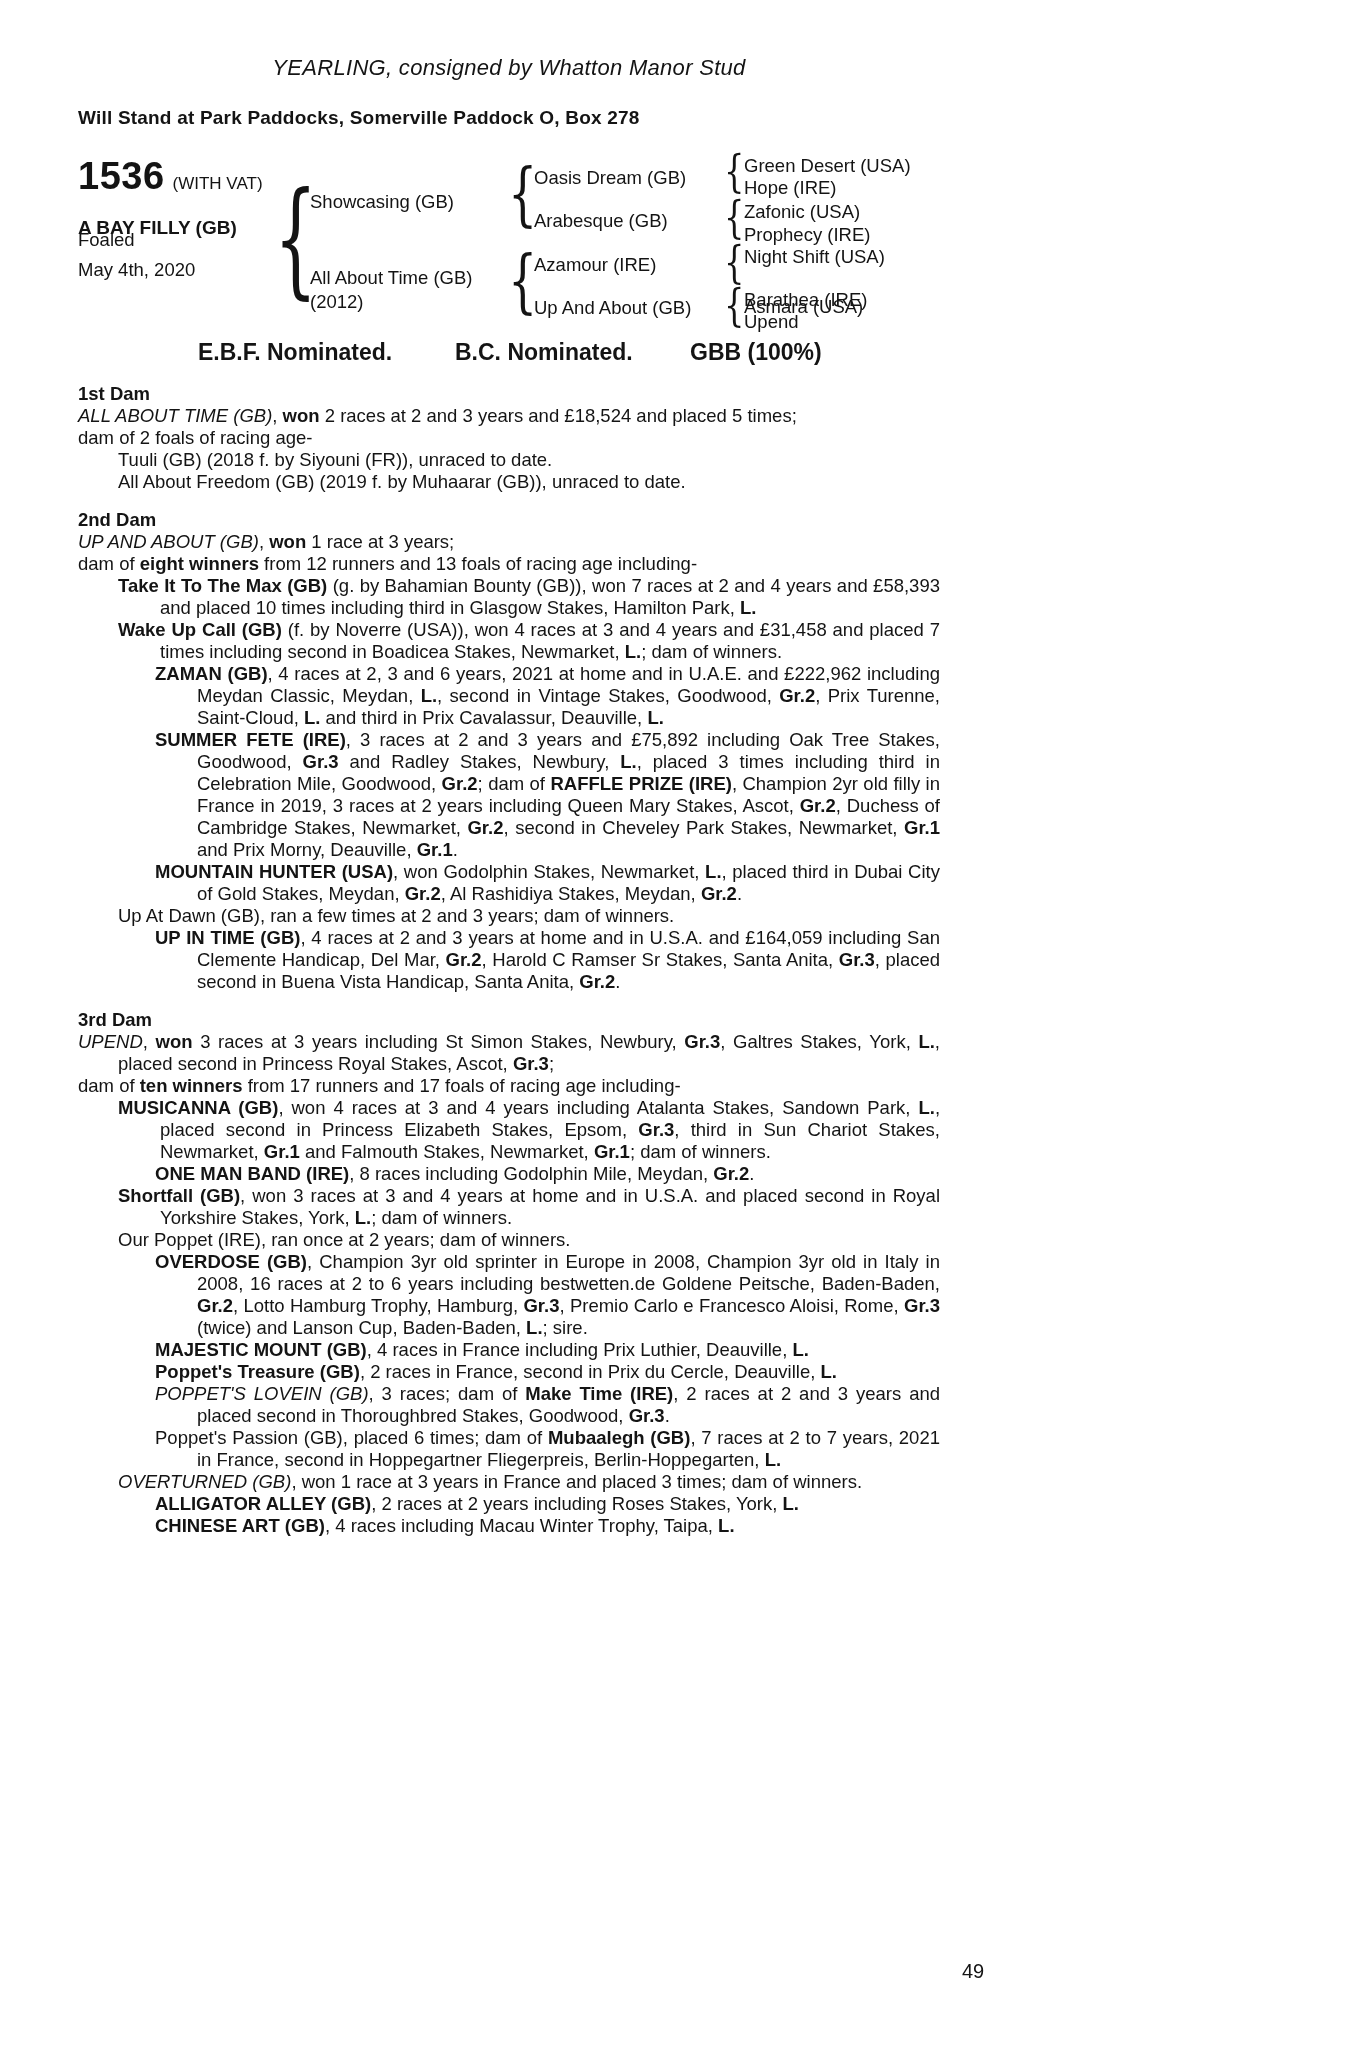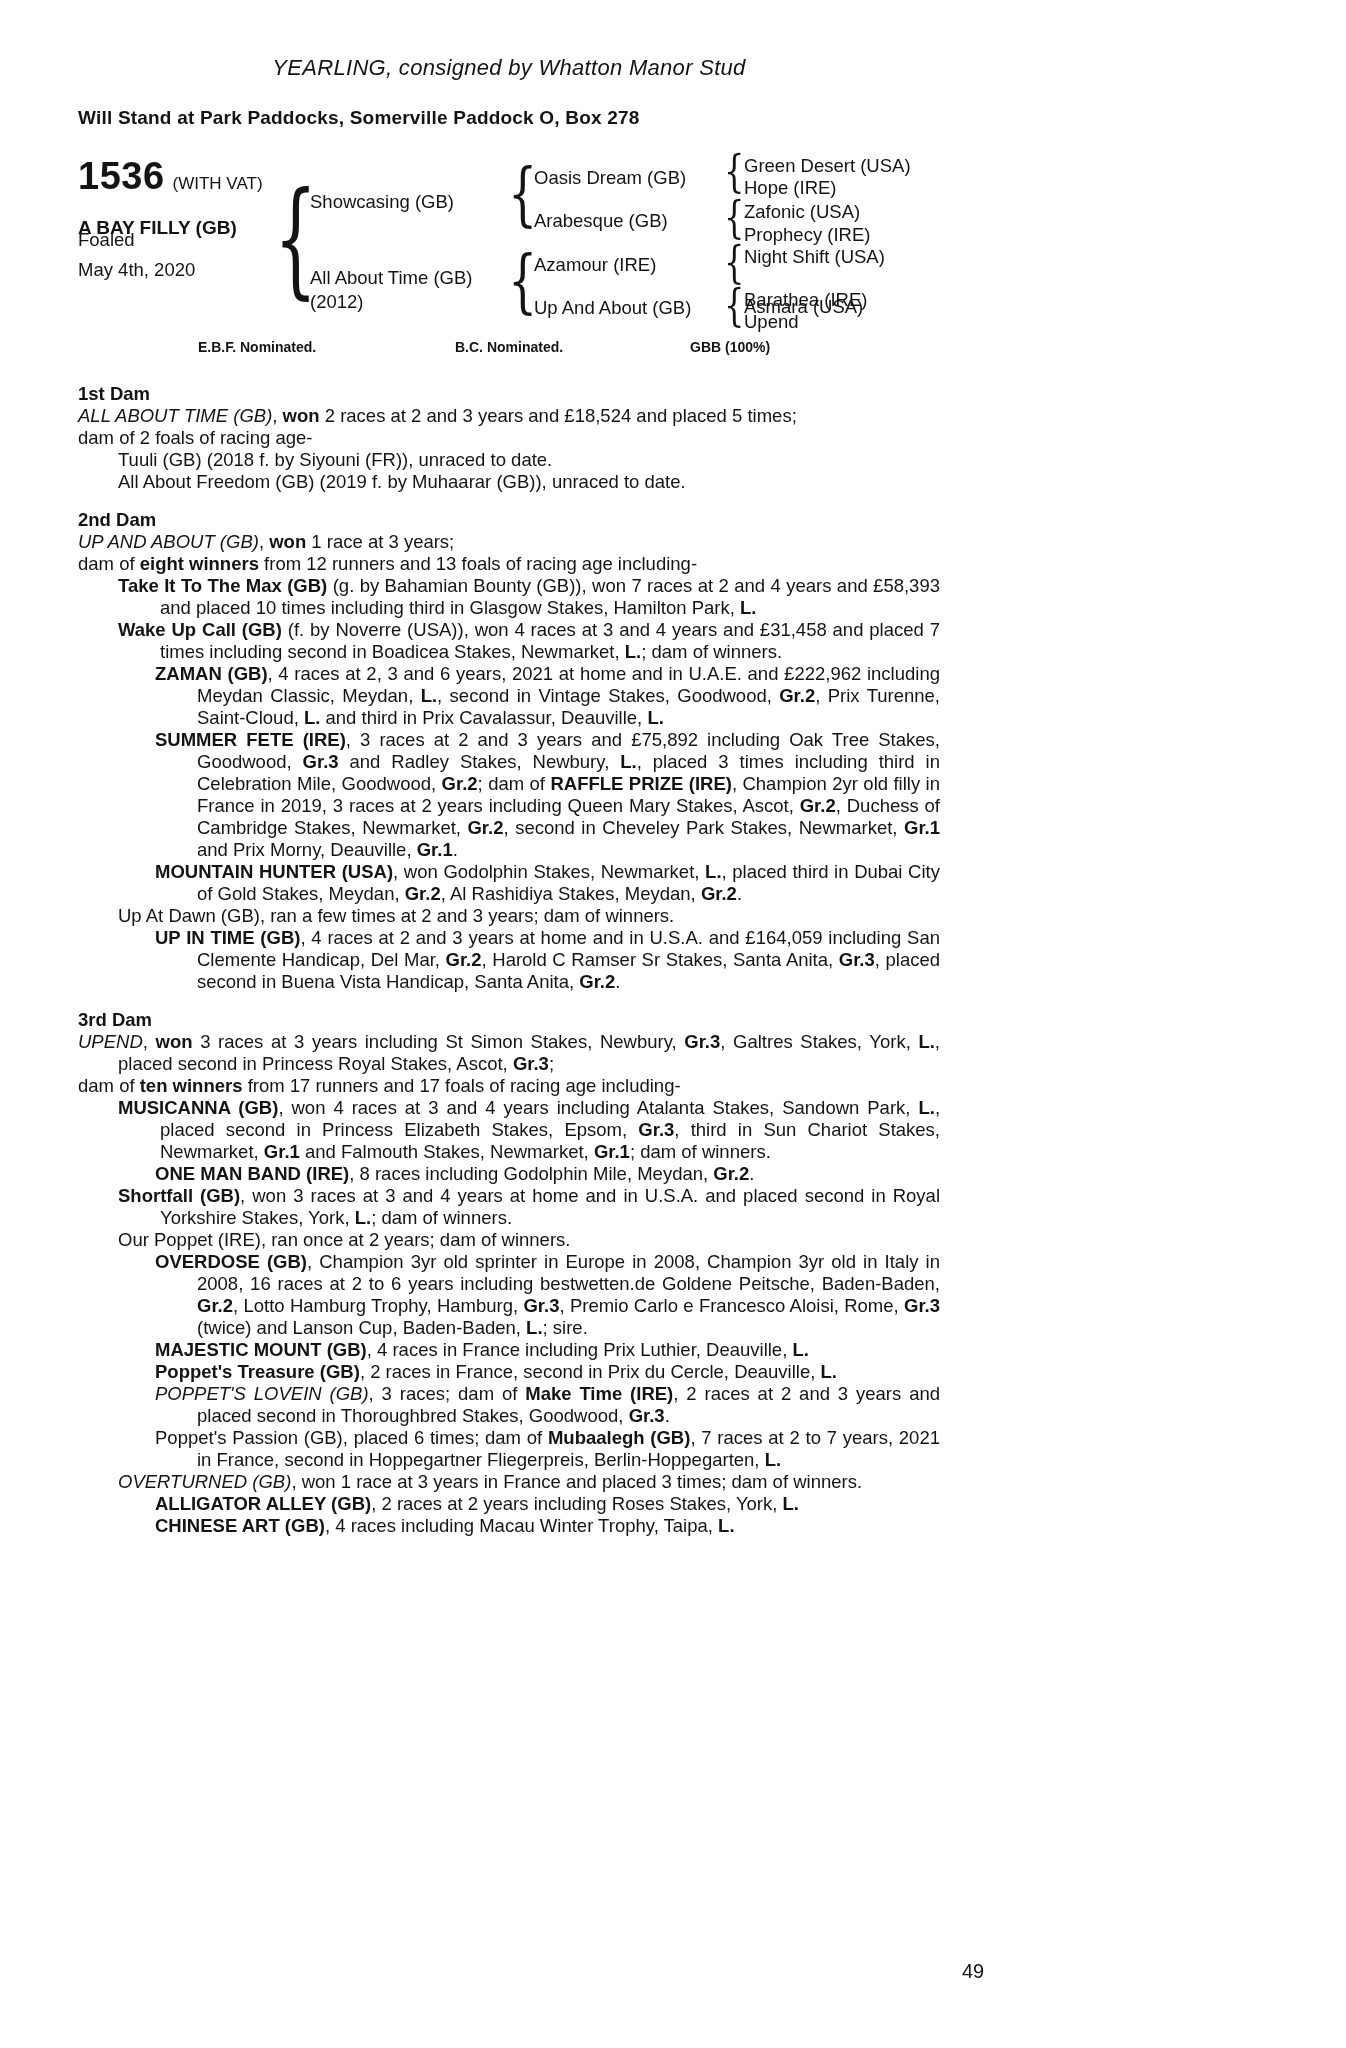--- a/index.html
+++ b/index.html
@@ -65,21 +65,21 @@
   .b1 { left: 196px; top: 30px; font-size: 68px; transform: scaleY(1.85); }
   .b2 { left: 430px; font-size: 46px; transform: scaleY(1.5); }
   .b2a { top: 12px; } .b2b { top: 99px; }
   .b3 { left: 646px; font-size: 32px; transform: scaleY(1.4); }
   .b3a { top: 2px; } .b3b { top: 48px; } .b3c { top: 93px; } .b3d { top: 136px; }
   
   .noms {
     position: relative;
     height: 26px;
     font-weight: bold;
-    font-size: 14px;
+    font-size: 23px;
   }
   .noms span { position: absolute; white-space: nowrap; }
   .nom-ebf { left: 120px; }
   .nom-bc  { left: 377px; }
   .nom-gbb { left: 612px; }
   
   .sections { font-size: 18.5px; line-height: 22px; }
   .dam-heading { font-weight: bold; margin-top: 16px; }
   .dam-heading:first-child { margin-top: 18px; }
   .para { text-align: justify; }

